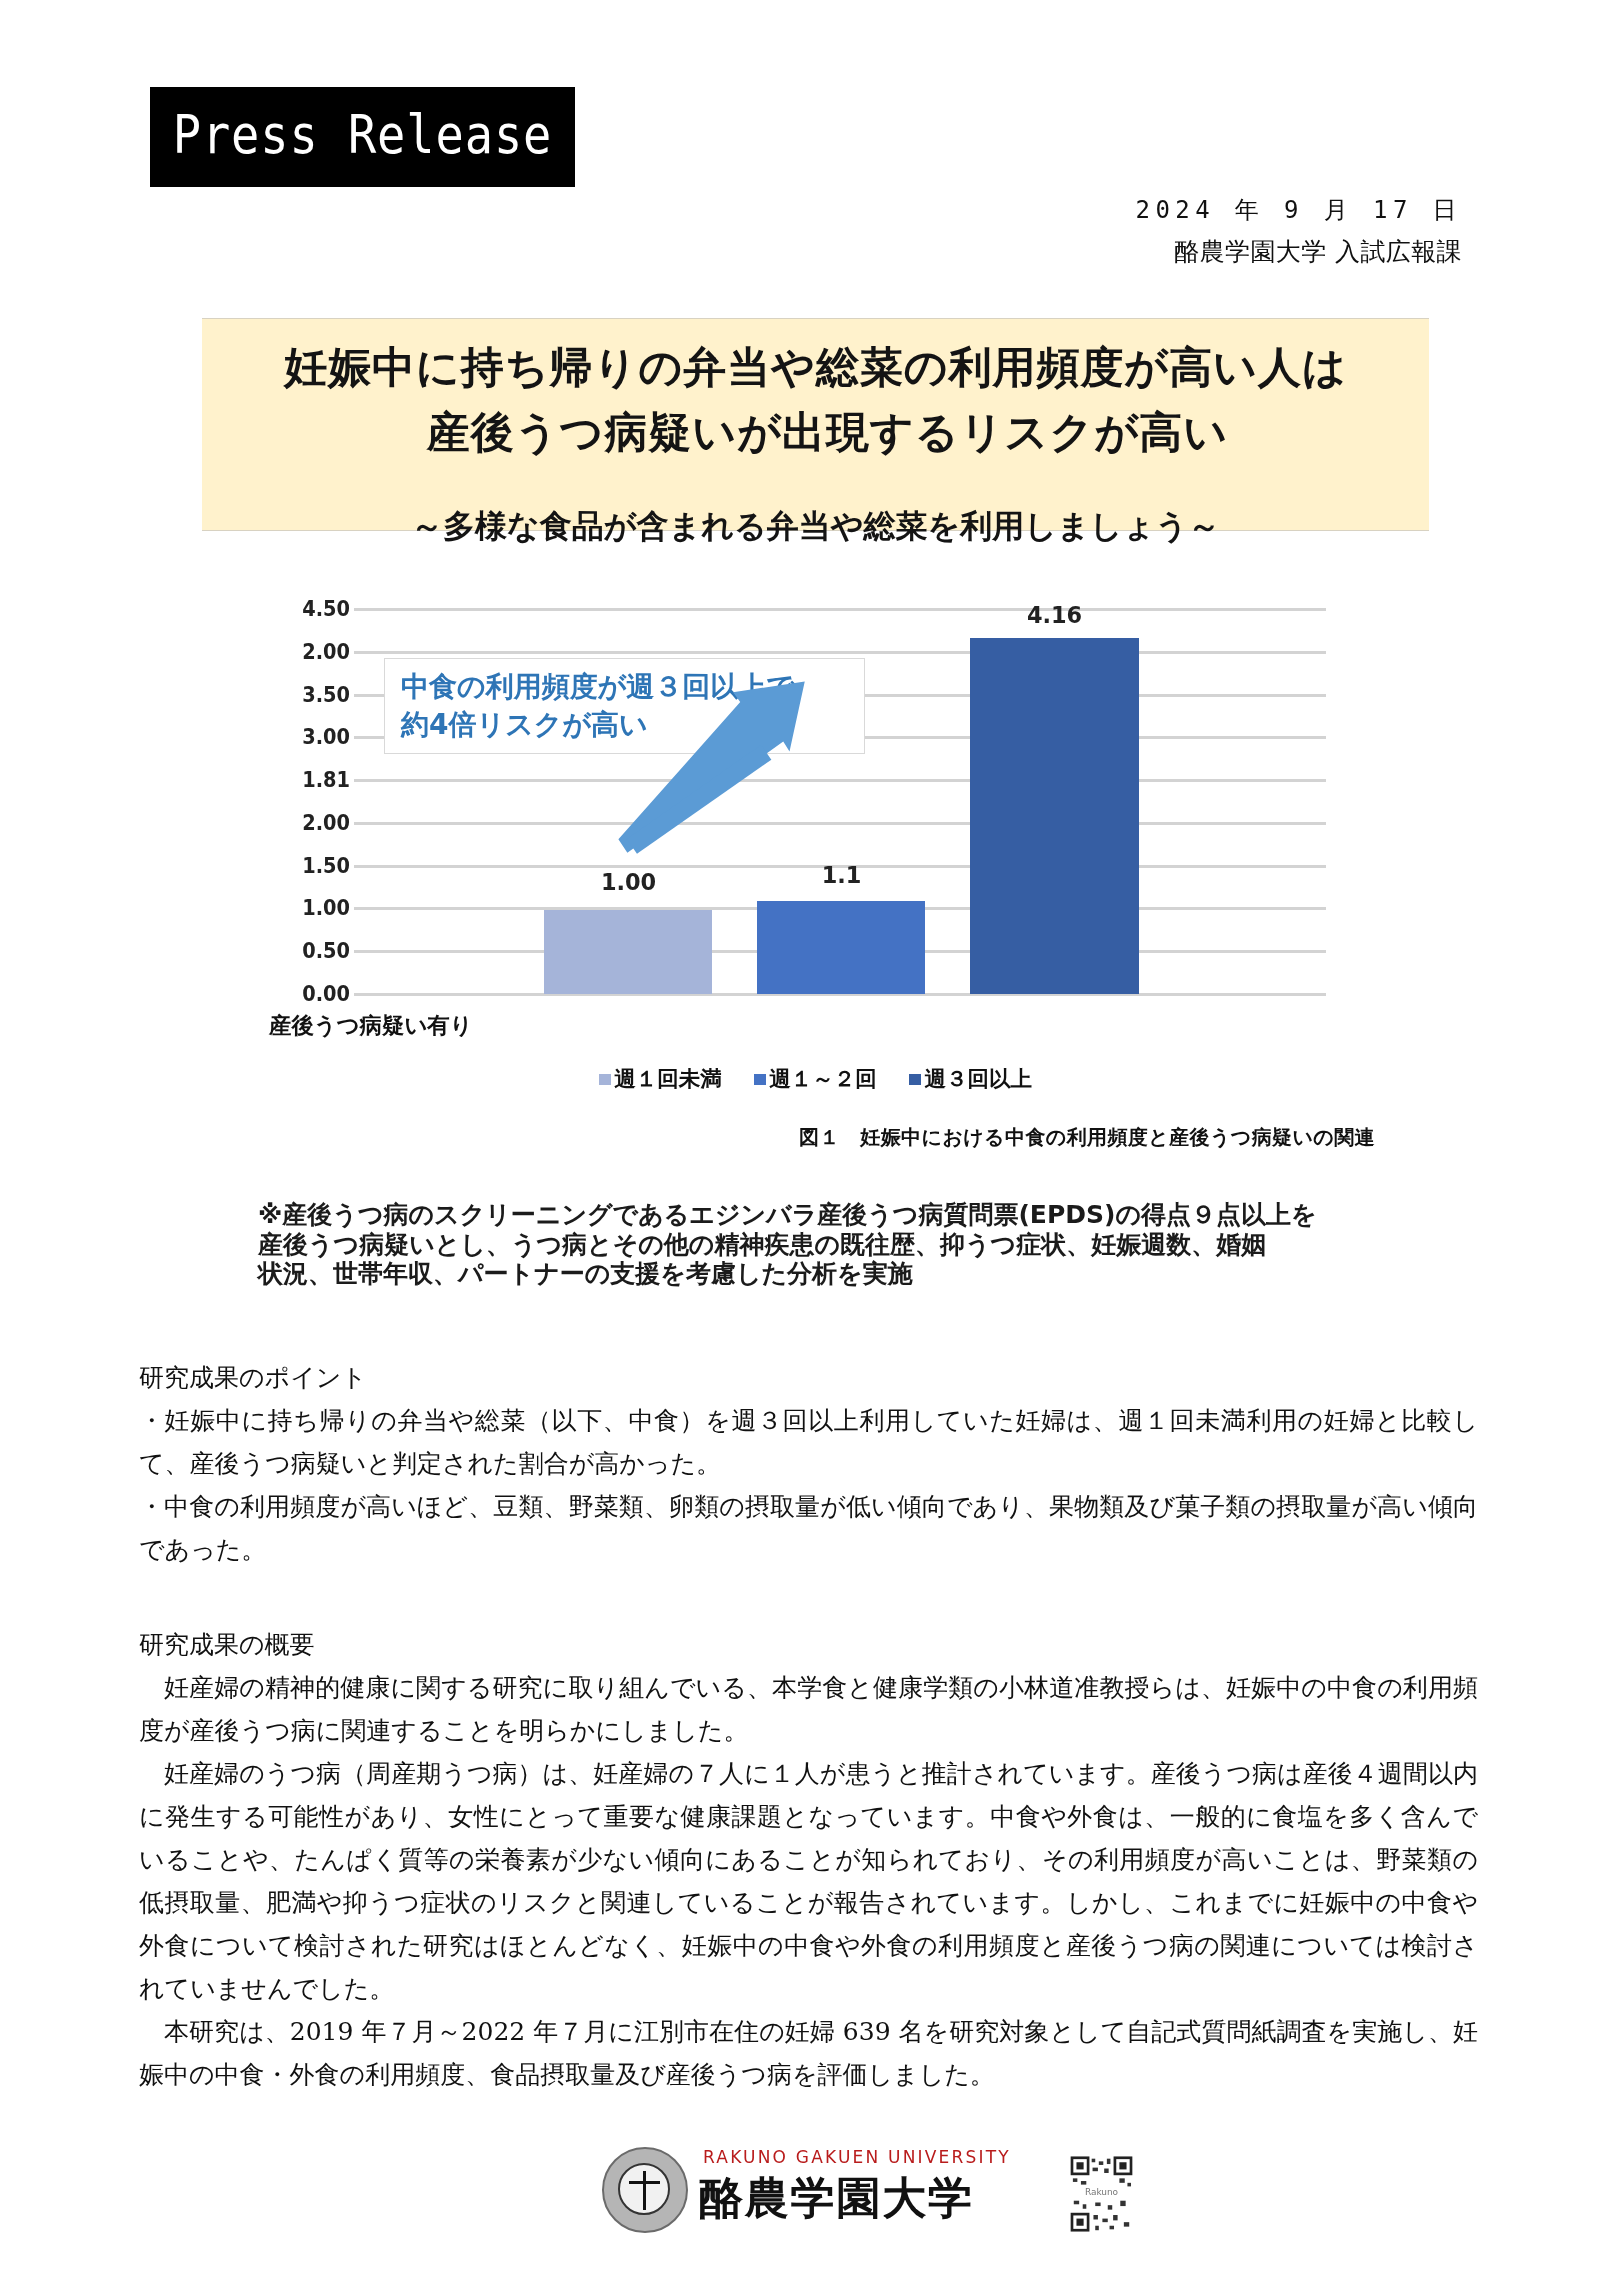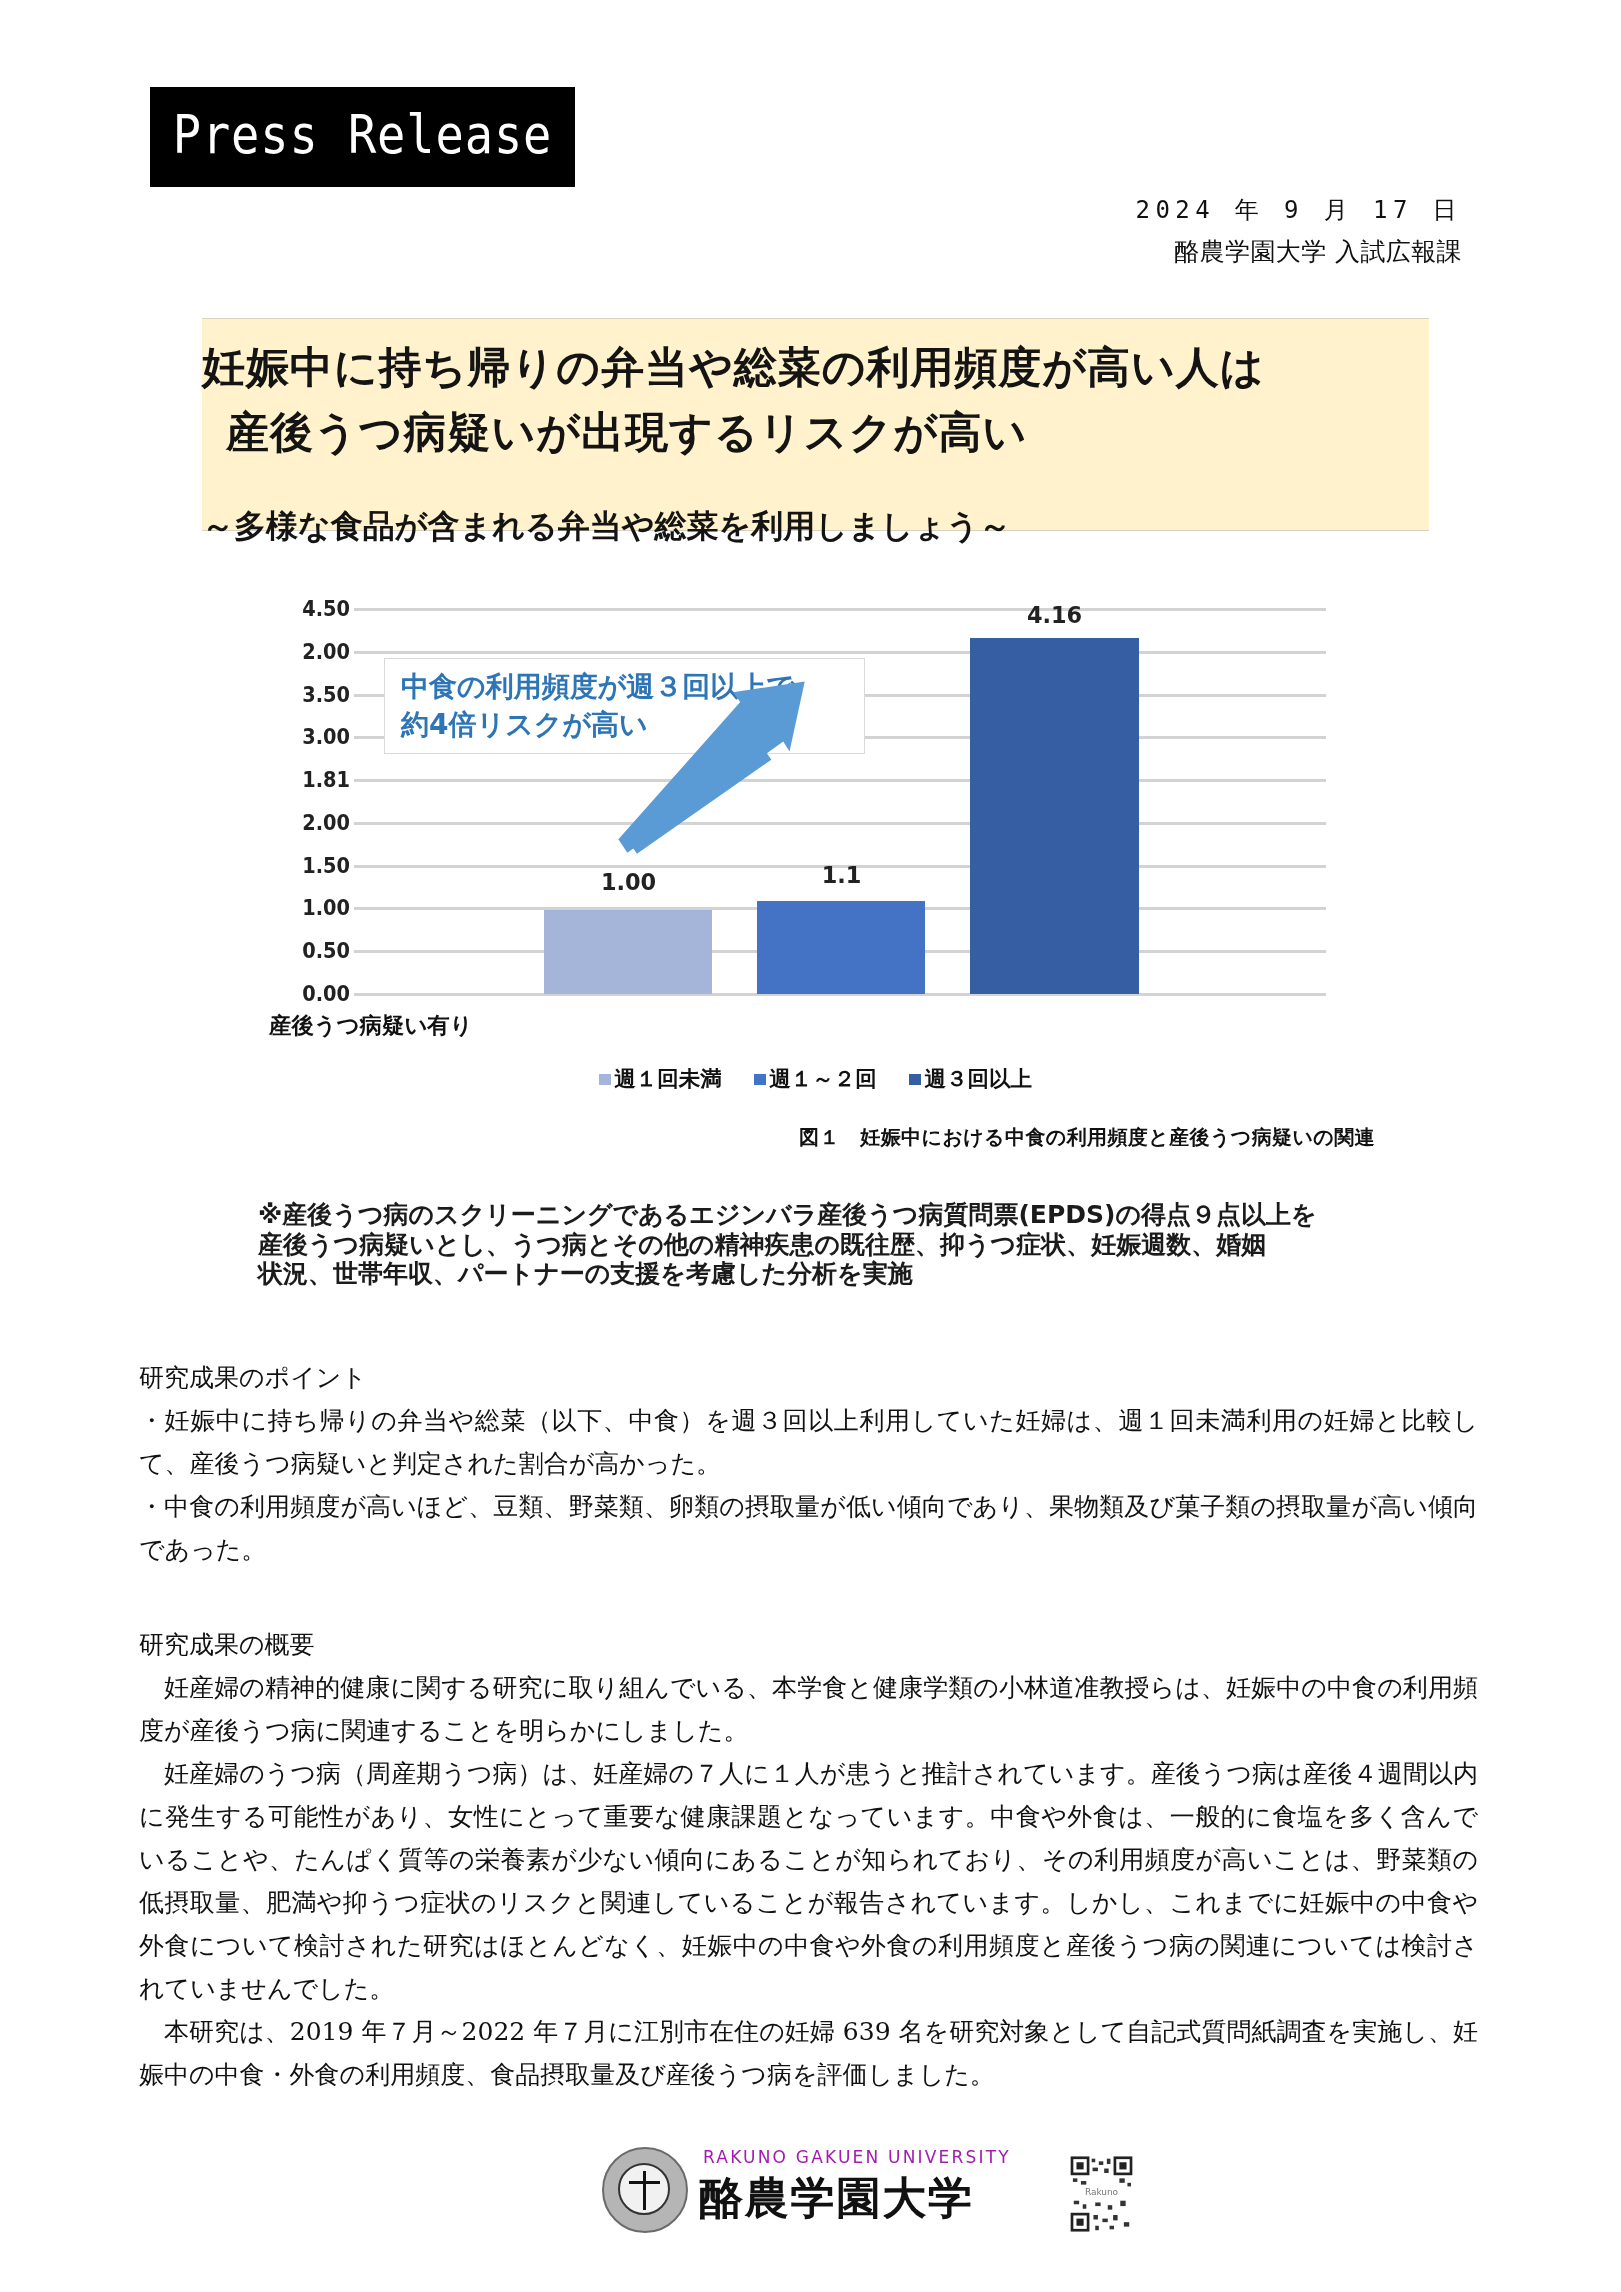--- a/index.html
+++ b/index.html
@@ -13,21 +13,21 @@
          color: #fff; font-family: "DejaVu Sans Mono", "Liberation Mono", monospace;
          font-size: 47px; letter-spacing: 0.9px; transform: scaleY(1.12); }
 
   .date-line { right: 159px; top: 194px; font-family: "DejaVu Sans Mono", monospace;
          font-size: 24px; letter-spacing: 5.4px; white-space: pre; }
   .dept-line { right: 159px; top: 235px; font-size: 25px; white-space: pre; letter-spacing: 0.4px; }
 
   
   .banner { left: 202px; top: 318px; width: 1227px; height: 211px; background: #FFF2CC;
          border-top: 0.9px solid #d8d2c2; border-bottom: 0.9px solid #d8d2c2; }
-  .banner .t1, .banner .t2, .banner .t3 { position: absolute; left: 0; right: 0; 
+  .banner .t1, .banner .t2, .banner .t3 { position: absolute; left: 0; right: 0; text-align: center;
          font-weight: bold; color: #141414; }
   .banner .t1 { top: 19.7px; font-size: 43px; letter-spacing: 0.9px; }
   .banner .t2 { top: 85px; font-size: 43px; letter-spacing: 0.9px; padding-left: 24px; }
   .banner .t3 { top: 150px; font-size: 32px; margin-top: 36px; }
 
   
   .chart { left: 269px; top: 582px; width: 1093px; height: 466px; }
   .ytick { position: absolute; left: 18px; width: 63px; text-align: right; font-size: 21.5px;
          font-weight: bold; color: #222; font-family: "DejaVu Sans Condensed", "DejaVu Sans", sans-serif; }
   .grid { position: absolute; left: 85px; width: 972px; height: 2.7px; background: #d3d3d3; }
@@ -54,21 +54,21 @@
   .indent { text-indent: 25px; }
 
   
   .footer { left: 600px; top: 2140px; width: 537px; height: 99px; }
   .seal { position: absolute; left: 1.8px; top: 7.2px; width: 86px; height: 86px; border-radius: 50%;
          background: #b5b5b5; border: 2.7px solid #6b6b6b; box-sizing: border-box; }
   .seal .inner { position: absolute; left: 14.3px; top: 14.3px; width: 52px; height: 52px; border-radius: 50%;
          background: #f1f1f1; border: 2.7px solid #333; box-sizing: border-box; }
   .seal .cross-v { position: absolute; left: 23px; top: 5.4px; width: 2.7px; height: 39px; background: #111; }
   .seal .cross-h { position: absolute; left: 9px; top: 16px; width: 31px; height: 2.7px; background: #111; }
-  .uni-en { position: absolute; left: 103px; top: 7.2px; font-size: 17px; letter-spacing: 2.2px; color: #a21caf; white-space: nowrap; text-align: center; }
+  .uni-en { position: absolute; left: 103px; top: 7.2px; font-size: 17px; letter-spacing: 2.2px; color: #b91c1c; white-space: nowrap; text-align: center; }
   .uni-jp { position: absolute; left: 99px; top: 29px; font-size: 44px; font-weight: bold; color: #111; letter-spacing: 1.8px; white-space: nowrap; }
   .qr { position: absolute; left: 470px; top: 16px; width: 63px; height: 76px; }
 </style>
 </head>
 <body>
 
 <div class="abs press-box">
   <span>Press Release</span>
 </div>
 <div class="abs date-line">2024 年 9 月 17 日</div>

